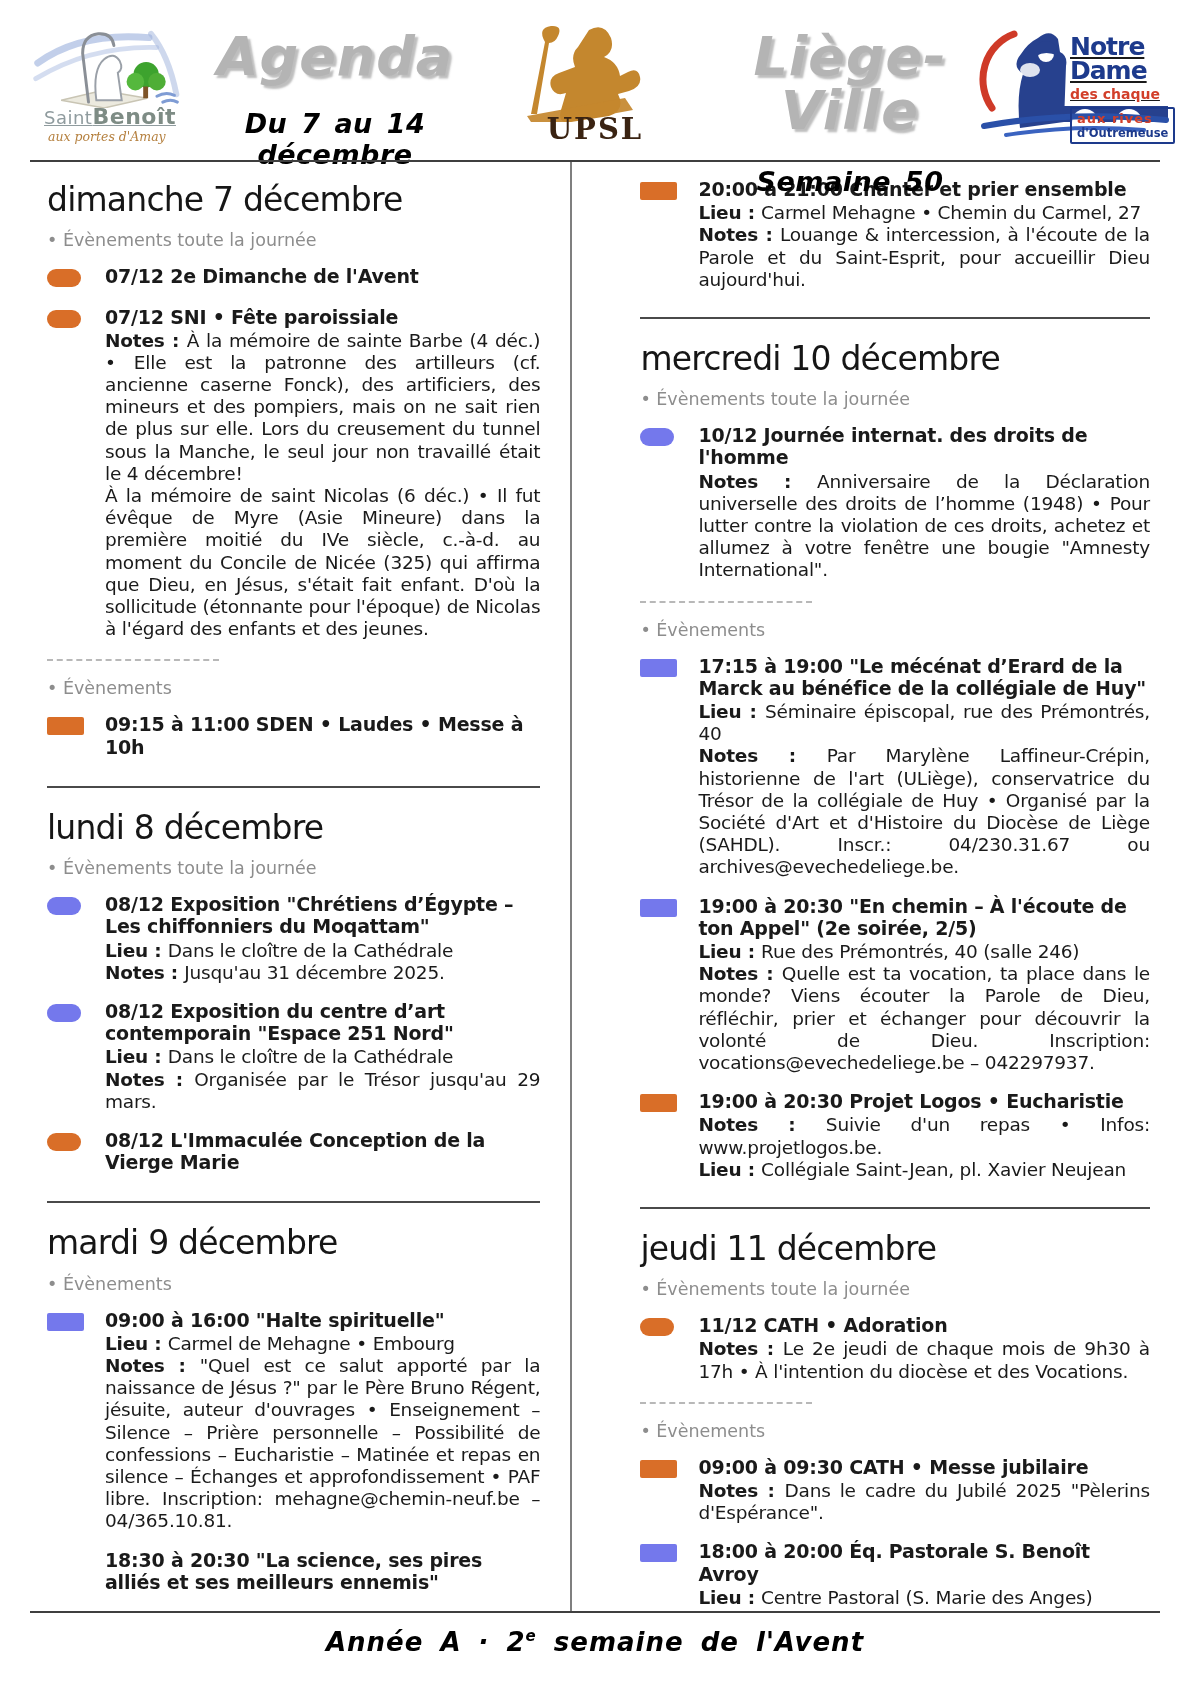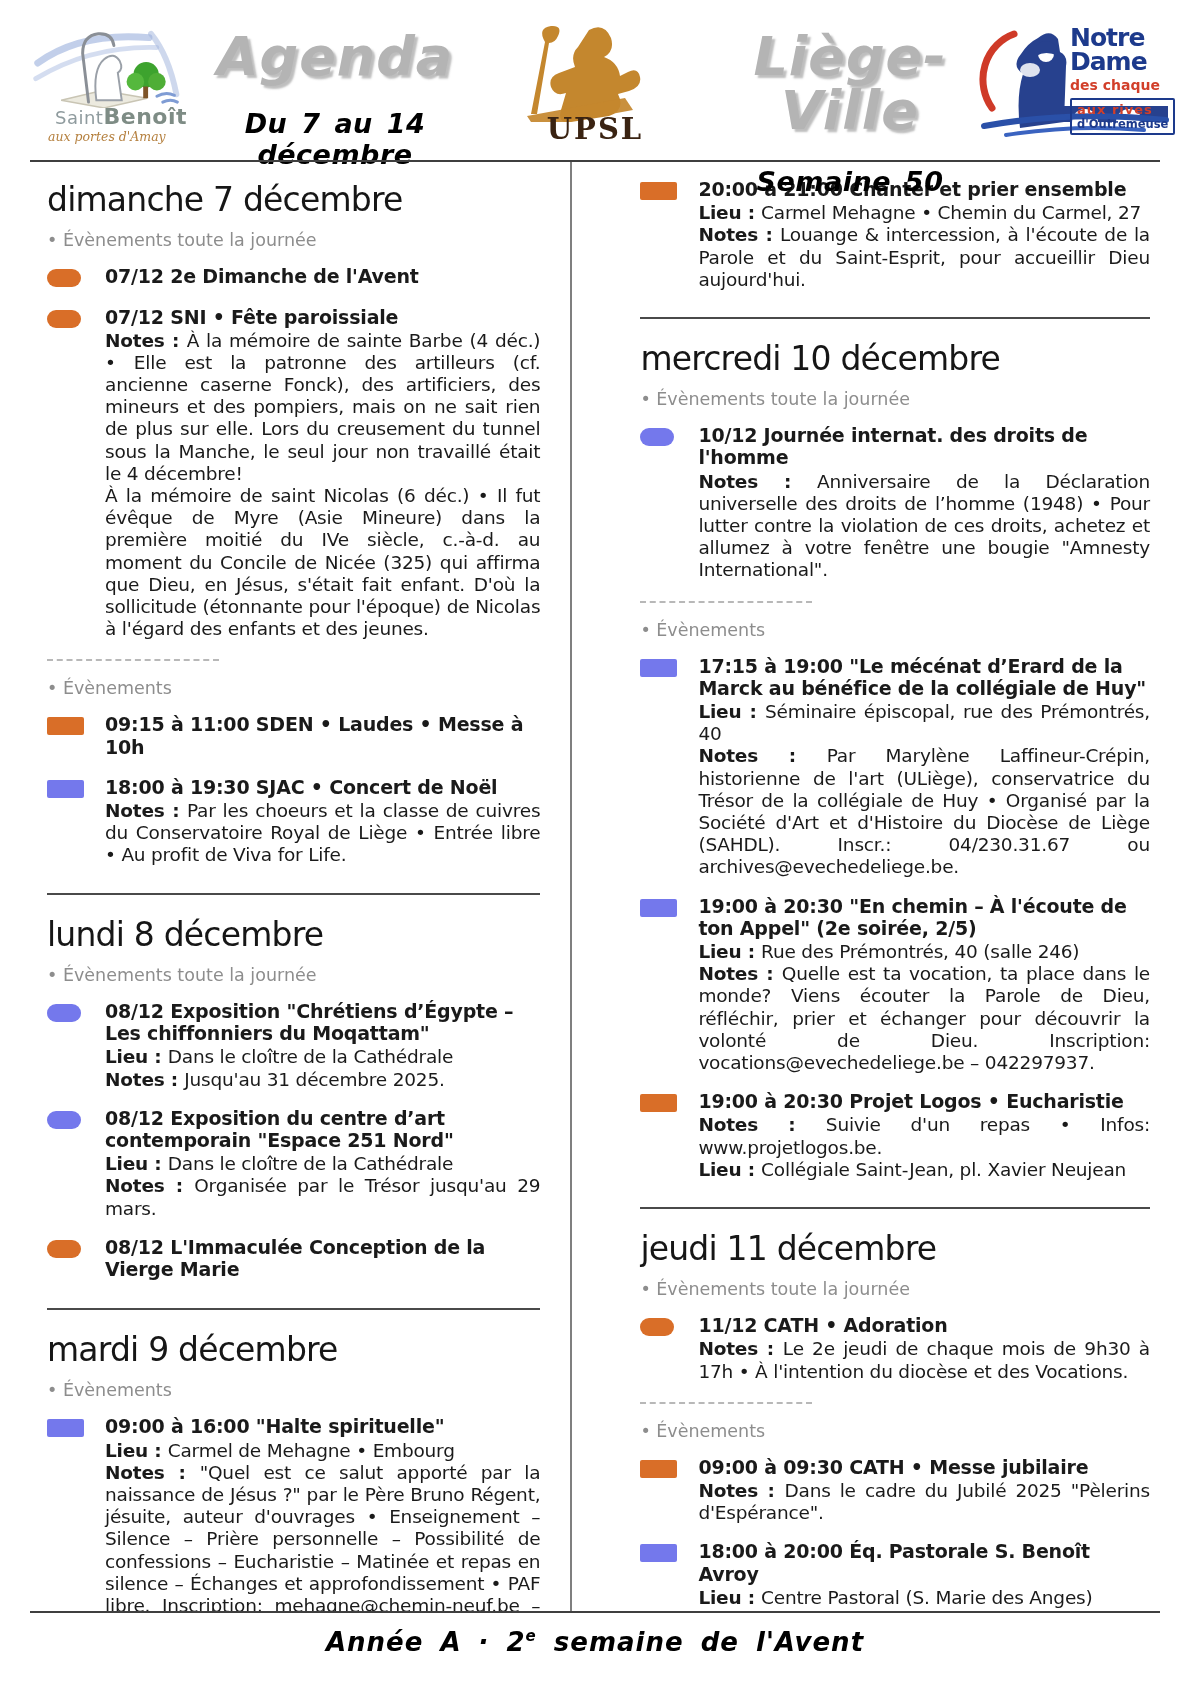--- a/index.html
+++ b/index.html
@@ -14,42 +14,42 @@
   body{
     width:1190px; height:1684px; overflow:hidden; position:relative;
     font-family:"DejaVu Sans","Liberation Sans",sans-serif;
     color:#1a1a1a;
   }
   
   .header{ position:relative; height:162px; }
   .header-line{ position:absolute; bottom:0; left:30px; right:30px; border-top:2px solid var(--rule); }
   .logo-left{ position:absolute; left:30px; top:24px; width:165px; height:118px; }
   .logo-left svg{ display:block; width:160px; height:84px; }
-  .sb-name{ font-size:18px; color:#8f9b9e; letter-spacing:.5px; margin:-4px 0 0 25px; }
+  .sb-name{ font-size:18px; color:#8f9b9e; letter-spacing:.5px; margin:-4px 0 0 14px;text-decoration:underline; }
   .sb-name b{ font-size:22px; color:#7e8c85; }
   .sb-tagline{ font-family:"DejaVu Serif","Liberation Serif",serif; font-style:italic; font-size:12.5px; color:#b5803f; margin:0 0 0 18px; }
   .block-agenda{ position:absolute; left:185px; top:30px; width:300px; text-align:center; }
   .block-city{ position:absolute; left:700px; top:30px; width:300px; text-align:center; }
   .big-title{
     font-size:54px; font-weight:700; font-style:italic; color:#b4b4b4;
     letter-spacing:1px; text-shadow:3px 3px 2px rgba(70,70,70,.35);
     line-height:1;
   }
   .sub-title{ margin-top:24px; font-size:27px; font-weight:700; font-style:italic; color:#000; letter-spacing:.5px; word-spacing:4px; }
   .block-city .sub-title{ margin-top:28px; }
   .logo-center{ position:absolute; left:505px; top:22px; width:172px; height:128px; }
   .logo-center svg{ display:block; width:172px; height:100px; }
   .upsl-text{
     position:absolute; left:8px; right:0; bottom:4px; text-align:center;
     font-family:"DejaVu Serif","Liberation Serif",serif; font-weight:700;
     font-size:29px; color:#3a2312; letter-spacing:2px;
   }
   .logo-right{ position:absolute; right:18px; top:22px; width:218px; height:120px; }
   .logo-right svg{ position:absolute; left:0; top:0; width:218px; height:120px; }
-  .nd-text{ position:absolute; right:0; top:4px; width:102px; }
+  .nd-text{ position:absolute; right:0; top:13px; width:102px;text-decoration:underline; }
   .nd-big{ color:#1d3a8c; font-weight:700; font-size:25px; line-height:.95; letter-spacing:-1px; }
   .nd-ponts{ color:#d23f2a; font-weight:700; font-size:14px; margin-top:3px; }
   .nd-box{ border:2px solid #1d3a8c; border-radius:2px; display:inline-block; padding:2px 5px; margin-top:5px; }
   .nd-rives{ color:#d23f2a; font-weight:700; font-size:13px; letter-spacing:1px; }
   .nd-outre{ color:#1d3a8c; font-weight:700; font-size:11.5px; }
   
   .columns{ display:flex; margin:0 30px; height:1449px; overflow:hidden; }
   .col{ width:565px; }
   .col-left{ border-right:2px solid #7f7f7f; padding:20px 30px 0 17px; }
   .col-right{ padding:16px 10px 0 22px;margin-left:46px; }
@@ -179,29 +179,20 @@
         <div class="dashed-divider"></div>
         <div class="section-label">• Évènements</div>
         <div class="event">
           <span class="marker-cell">
             <span class="marker square orange"></span>
           </span>
           <div class="event-body">
             <div class="event-title">09:15 à 11:00 SDEN • Laudes • Messe à 10h</div>
           </div>
         </div>
-        <div class="event">
-          <span class="marker-cell">
-            <span class="marker square blue"></span>
-          </span>
-          <div class="event-body">
-            <div class="event-title">18:00 à 19:30 SJAC • Concert de Noël</div>
-            <p class="event-line"><b>Notes : </b>Par les choeurs et la classe de cuivres du Conservatoire Royal de Liège • Entrée libre • Au profit de Viva for Life.</p>
-          </div>
-        </div>
         <div class="day-divider"></div>
         <h2 class="day-heading">lundi 8 décembre</h2>
         <div class="section-label">• Évènements toute la journée</div>
         <div class="event">
           <span class="marker-cell">
             <span class="marker pill blue"></span>
           </span>
           <div class="event-body">
             <div class="event-title">08/12 Exposition "Chrétiens d’Égypte – Les chiffonniers du Moqattam"</div>
             <p class="event-line"><b>Lieu : </b>Dans le cloître de la Cathédrale</p>

